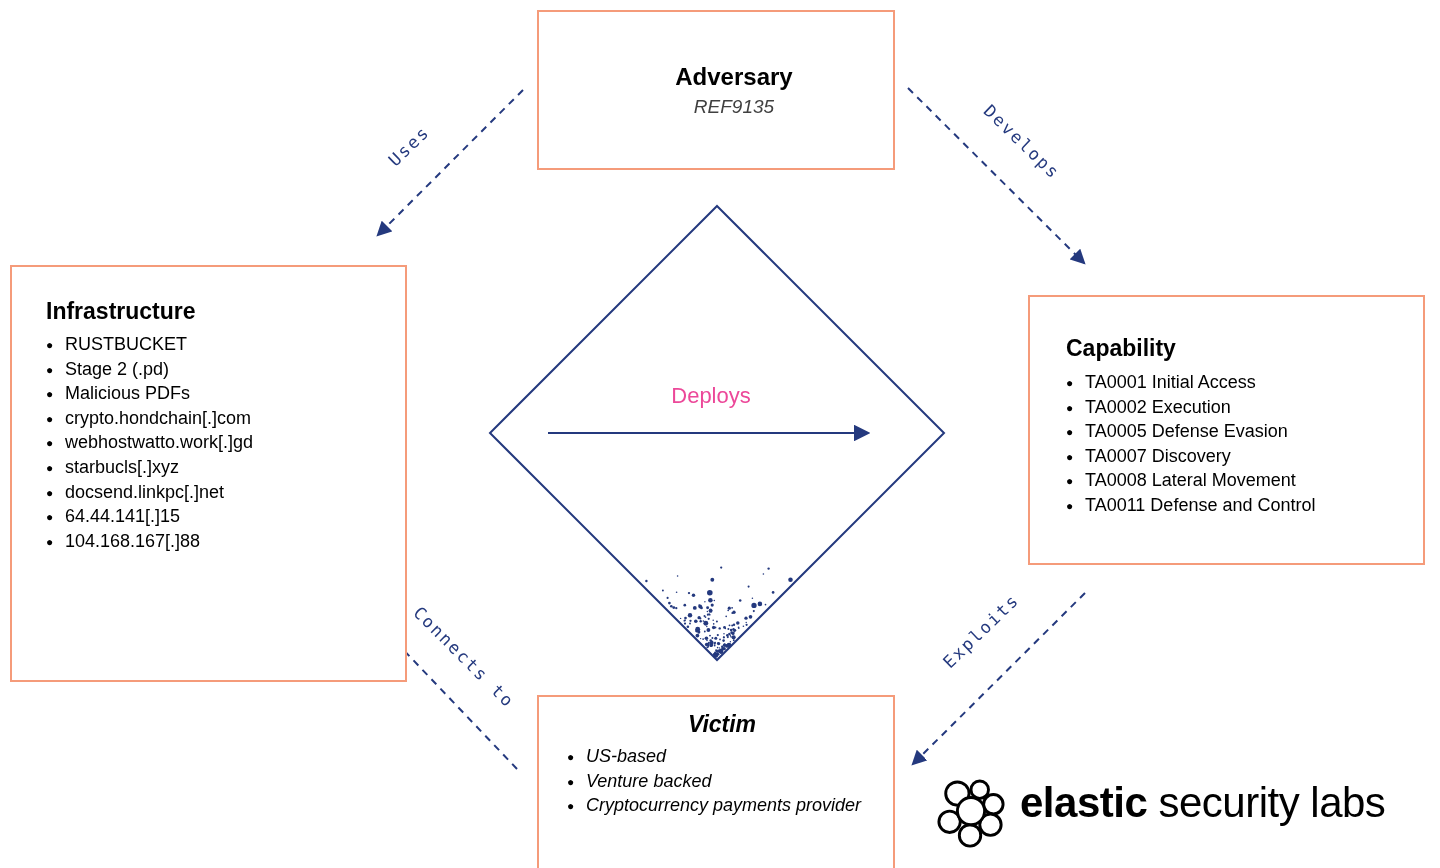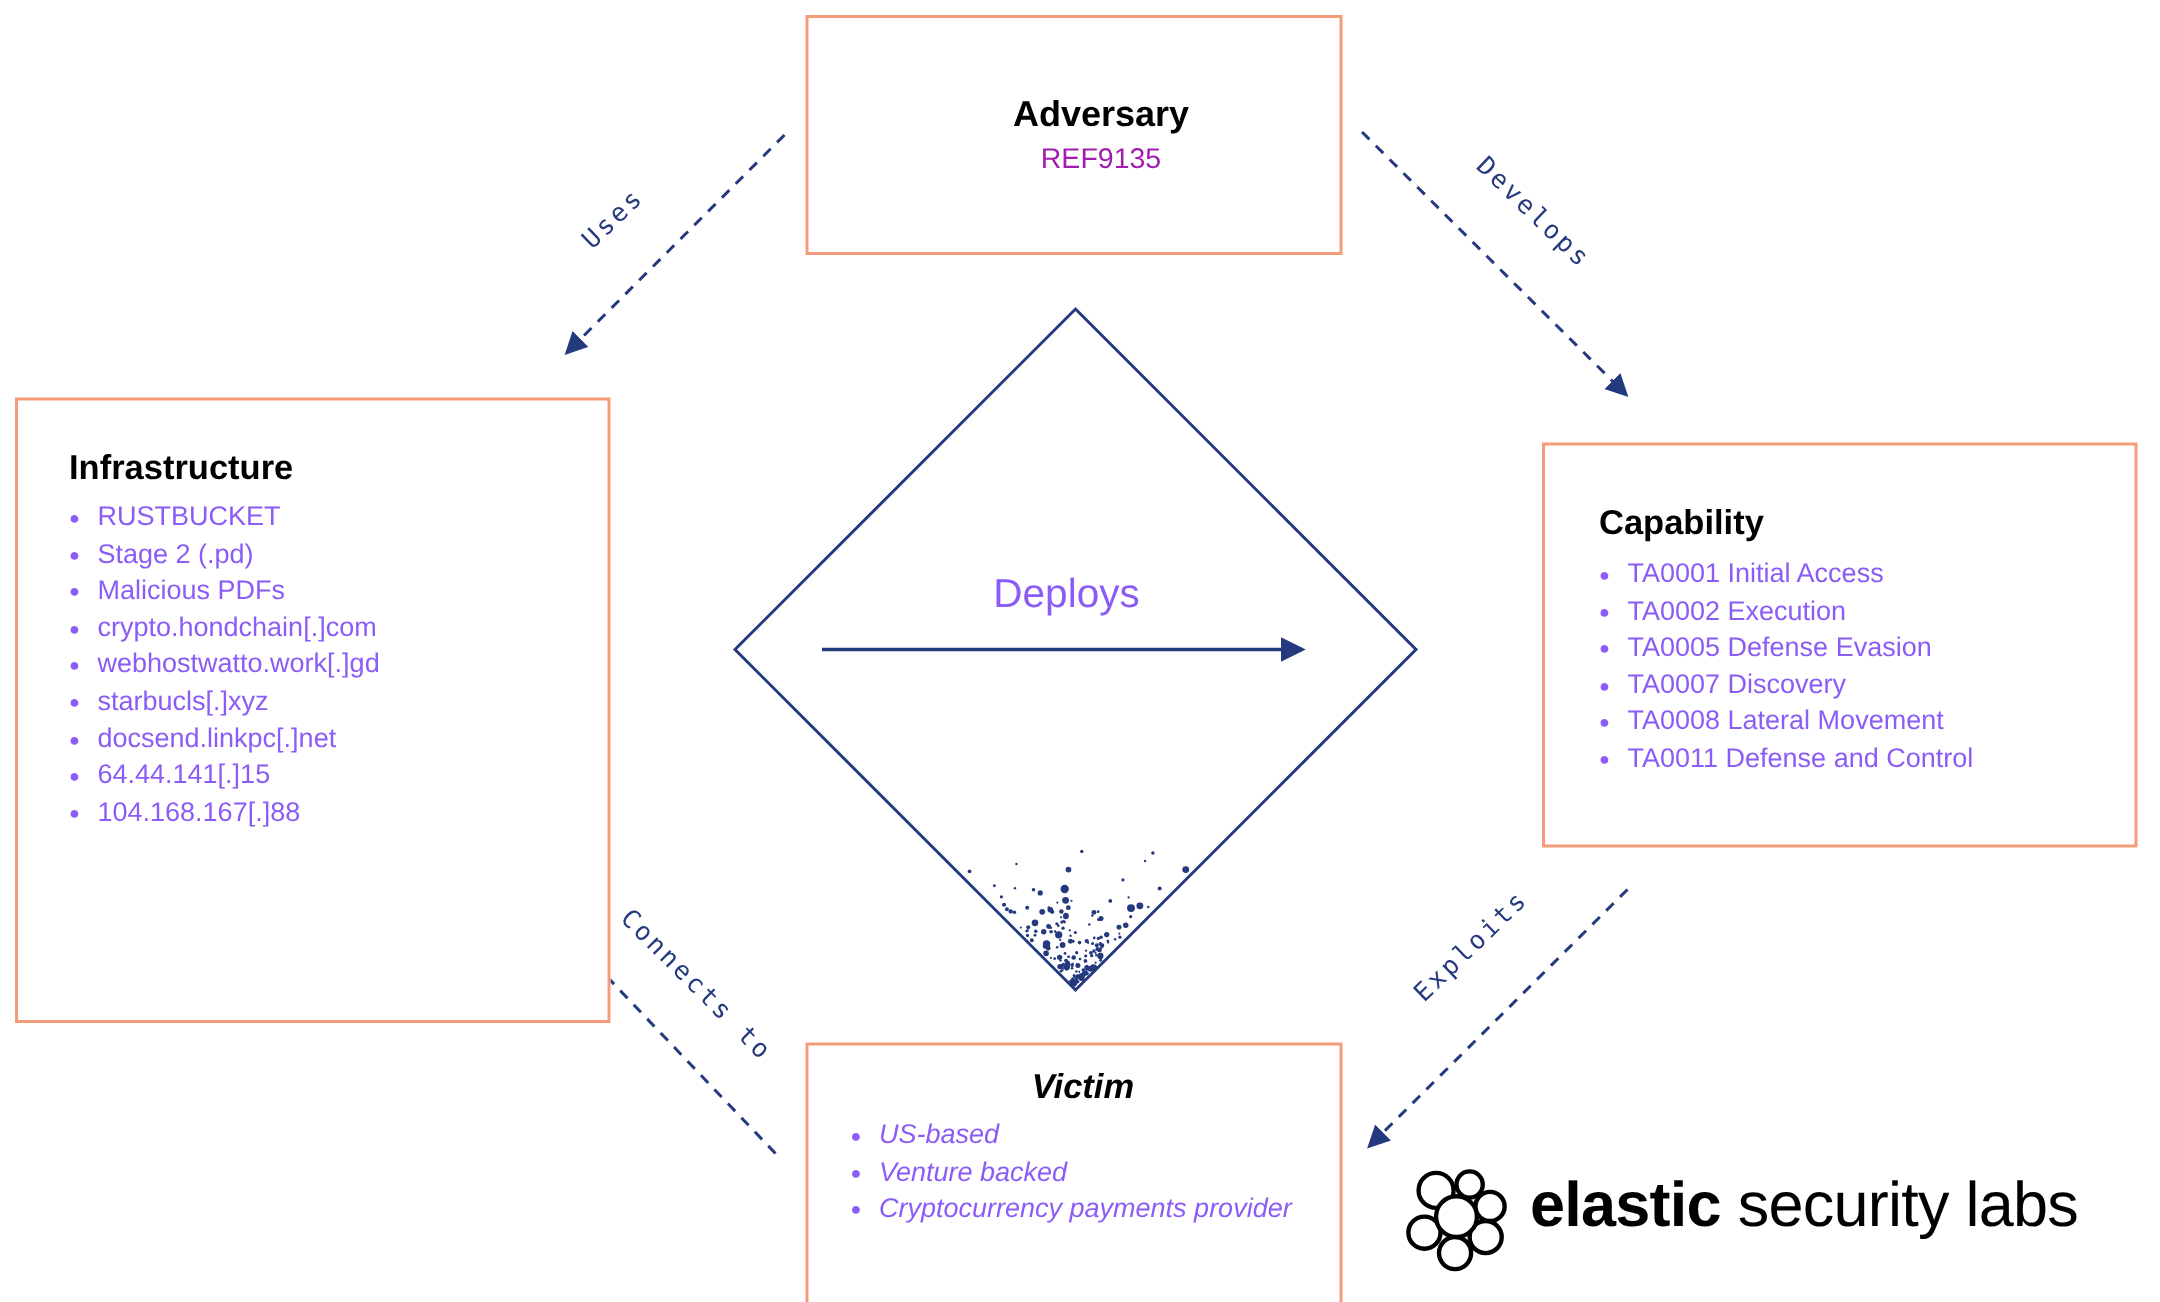--- a/index.html
+++ b/index.html
@@ -20,36 +20,36 @@
     border: 2px solid #F59B7A;
     padding-left: 36px;
   }
   .box-title { font-weight: bold; font-size: 23px; color: #000; }
   .box ul { list-style: none; }
   .box li {
     position: relative;
     font-size: 18px;
     line-height: 24.6px;
     padding-left: 19px;
-    color: #8b5cf6;
+    color: #000000;
   }
   .box li::before {
     content: "●";
     position: absolute;
     left: 0; top: 1px;
     font-size: 12px;
   }
 
   .box.adversary {
     left: 537px; top: 10px; width: 358px; height: 160px;
     display: flex; flex-direction: column; align-items: center; justify-content: center;
     gap: 5px;
   }
   .box.adversary .box-title { font-size: 24px; }
-  .box.adversary .box-subtitle { font-size: 19px; color: #a21caf; }
+  .box.adversary .box-subtitle { font-size: 19px; color: #404040; font-style: italic; }
 
   .box.infrastructure {
     left: 10px; top: 265px; width: 397px; height: 417px;
     padding: 31px 14px 14px 34px;
   }
   .box.infrastructure .box-title { margin-bottom: 7px; }
 
   .box.capability {
     left: 1028px; top: 295px; width: 397px; height: 270px;
     padding: 38px 14px 14px 36px;
@@ -61,22 +61,22 @@
     padding: 14px 16px 10px 28px;
     font-style: italic;
   }
   .box.victim .box-title { text-align: center; margin-bottom: 6px; }
 
   
   .deploys-label {
     position: absolute;
     left: 711px; top: 396px;
     transform: translate(-50%, -50%);
-    font-size: 27px;
-    color: #8b5cf6;
+    font-size: 22px;
+    color: #ec4899;
     white-space: nowrap;
   }
 
   
   .edge-label {
     position: absolute;
     font-family: "DejaVu Sans Mono", "Liberation Mono", monospace;
     font-size: 17px;
     letter-spacing: 2px;
     color: #24397E;

